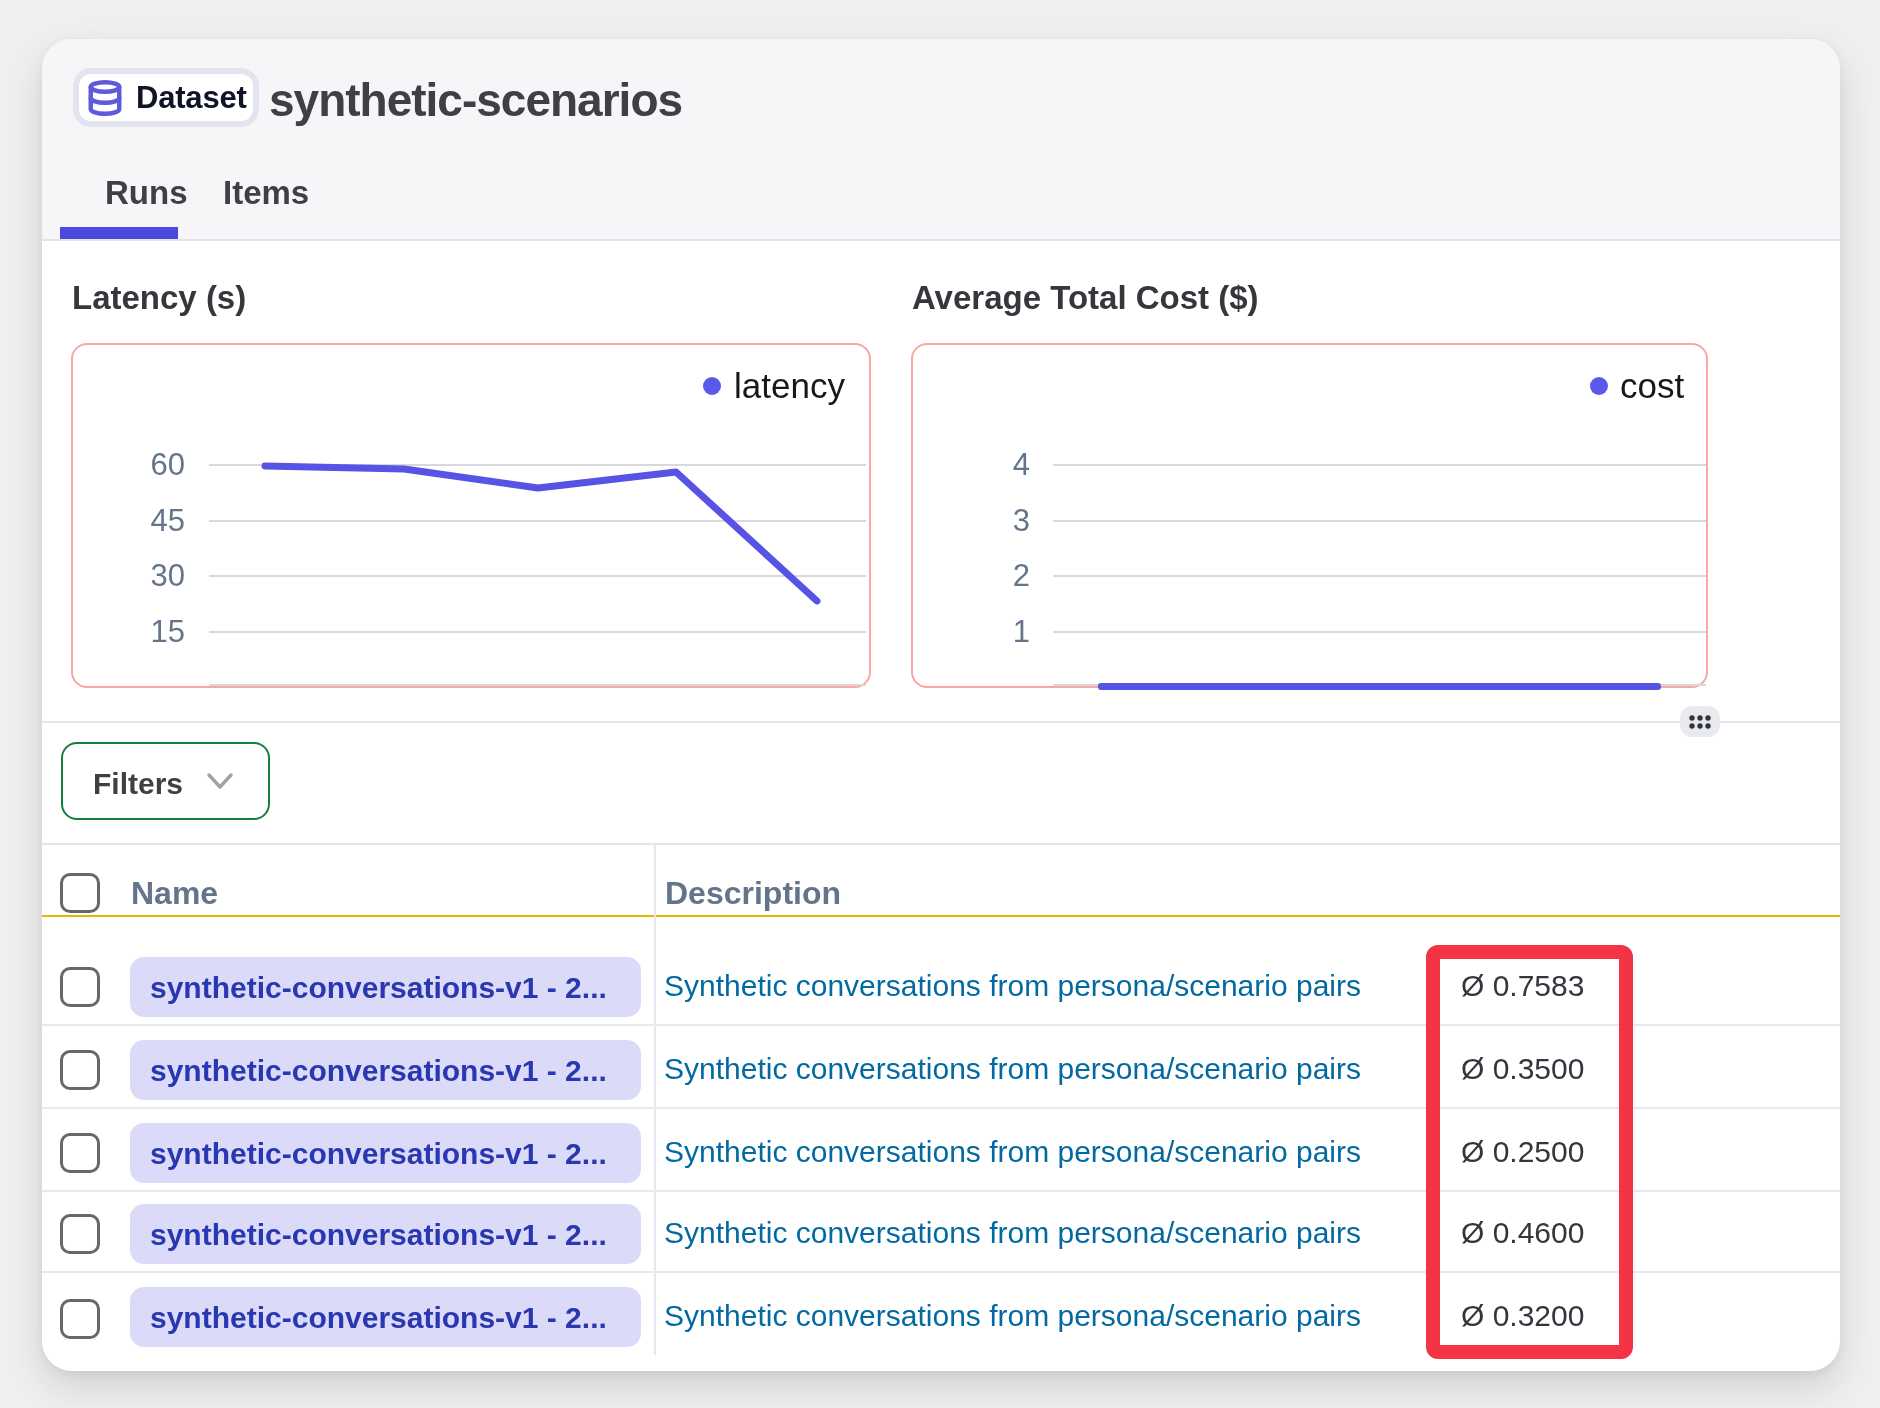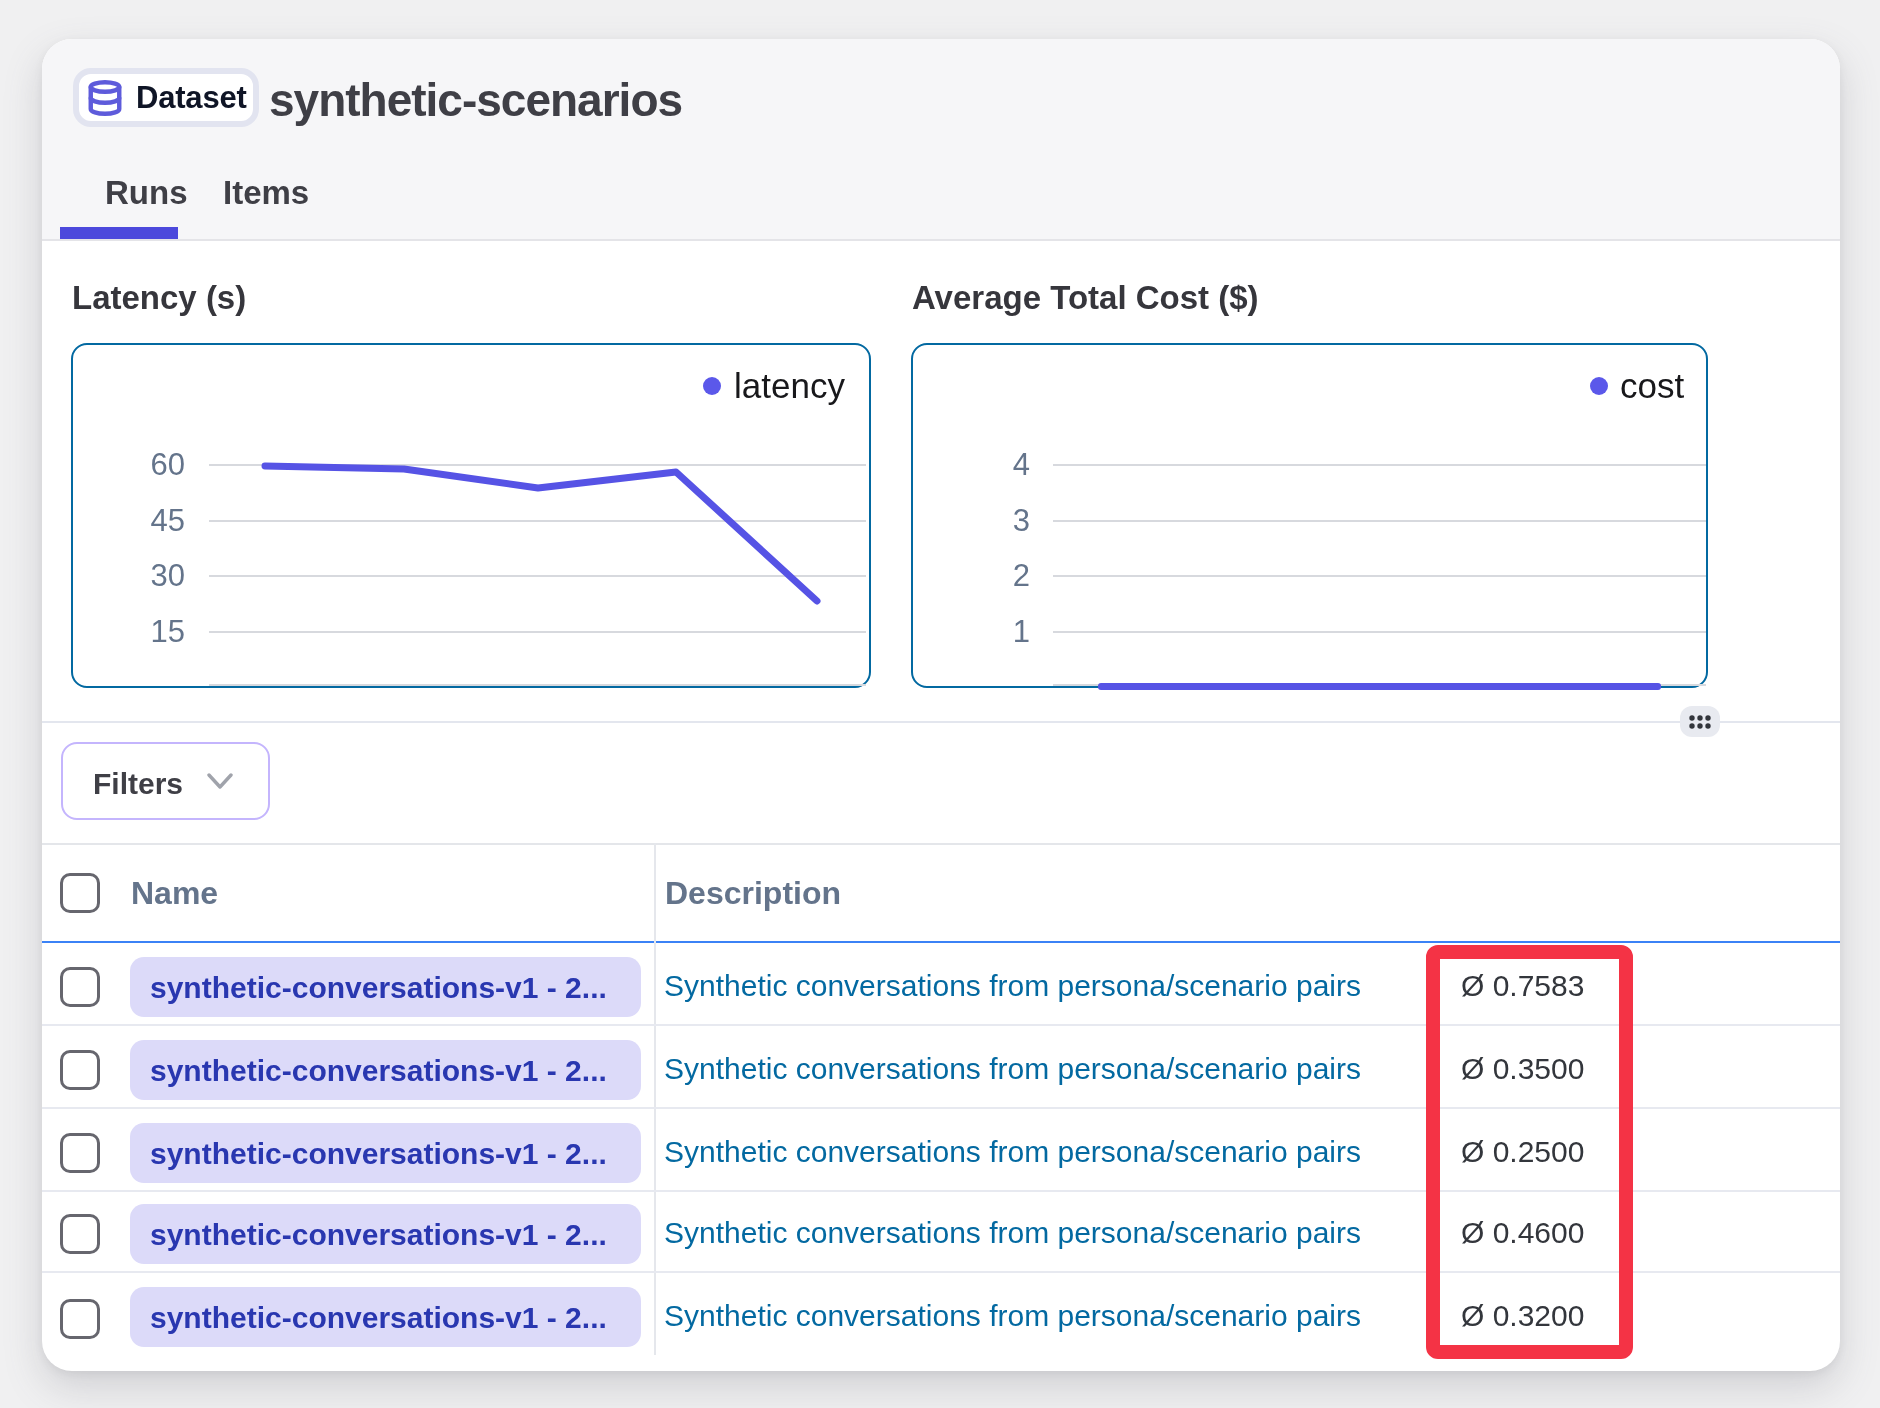--- a/index.html
+++ b/index.html
@@ -15,31 +15,31 @@
   #badge {
     position:absolute; left:31px; top:29px; width:186px; height:59px;
     background:#ffffff; border:6px solid #e2e4f0; border-radius:18px;
     display:flex; align-items:center; padding-left:7px;
   }
   #badge span { font-size:31px; font-weight:700; color:#0f1526; margin-left:12px; letter-spacing:-0.2px; }
   #title { position:absolute; left:227px; top:34px; font-size:46px; font-weight:700; color:#3f3f46; letter-spacing:-1px; }
   .tab { position:absolute; top:135px; font-size:33px; font-weight:600; color:#3f3f46;margin-left:24px; }
   #underline { position:absolute; left:18px; top:188px; width:118px; height:12px; background:#4c49dc; }
   .charttitle { position:absolute; top:240px; font-size:33px; font-weight:700; color:#36363c; }
-  .chartcard { position:absolute; top:304px; height:345px; background:#fff; border:2px solid #0369a1; border-radius:16px; }
+  .chartcard { position:absolute; top:304px; height:345px; background:#fff; border:2px solid #fca5a5; border-radius:16px; }
   #divider1 { position:absolute; left:0; top:682px; width:100%; height:2px; background:#e3e6ee; }
   #handle { position:absolute; left:1638px; top:667px; width:40px; height:31px; background:#e8eaf0; border-radius:12px; }
   #filters {
     position:absolute; left:19px; top:703px; width:209px; height:78px;
-    background:#fff; border:2px solid #c4b5fd; border-radius:16px;padding-left:8px;
+    background:#fff; border:2px solid #15803d; border-radius:16px;padding-left:8px;
   }
   #filters span { position:absolute; left:30px; top:23px; font-size:30px; font-weight:600; color:#3f3f46; }
   
   #tabletop { position:absolute; left:0; top:804px; width:100%; height:2px; background:#e4e6ea; }
-  #headrow { position:absolute; left:0; top:806px; width:100%; height:98px; border-bottom:2px solid #3b82f6; }
+  #headrow { position:absolute; left:0; top:806px; width:100%; height:72px; border-bottom:2px solid #eab308; }
   .th { position:absolute; font-size:32px; font-weight:600; color:#64748b; top:30px; }
   .cb { position:absolute; left:18px; width:40px; height:40px; border:3px solid #66666e; border-radius:10px; background:#fff; }
   #vline { position:absolute; left:612px; top:804px; width:2px; height:512px; background:#e5e7ec; }
   .row { position:absolute; left:0; width:100%; height:83px; border-bottom:2px solid #e7e9f0; }
   .pill { position:absolute; left:88px; top:14px; width:511px; height:60px; background:#dcdaf9; border-radius:14px; }
   .pill span { position:absolute; left:20px; top:14px; font-size:30px; font-weight:700; color:#2937b0; white-space:nowrap; }
   .desc { position:absolute; left:622px; top:26px; font-size:30px; color:#0369a1; white-space:nowrap; }
   .val { position:absolute; left:1419px; top:26px; font-size:30px; color:#33363c; white-space:nowrap; }
   #redbox { position:absolute; left:1384px; top:906px; width:207px; height:414px; border:14px solid #f43345; border-radius:12px; }
 </style>

